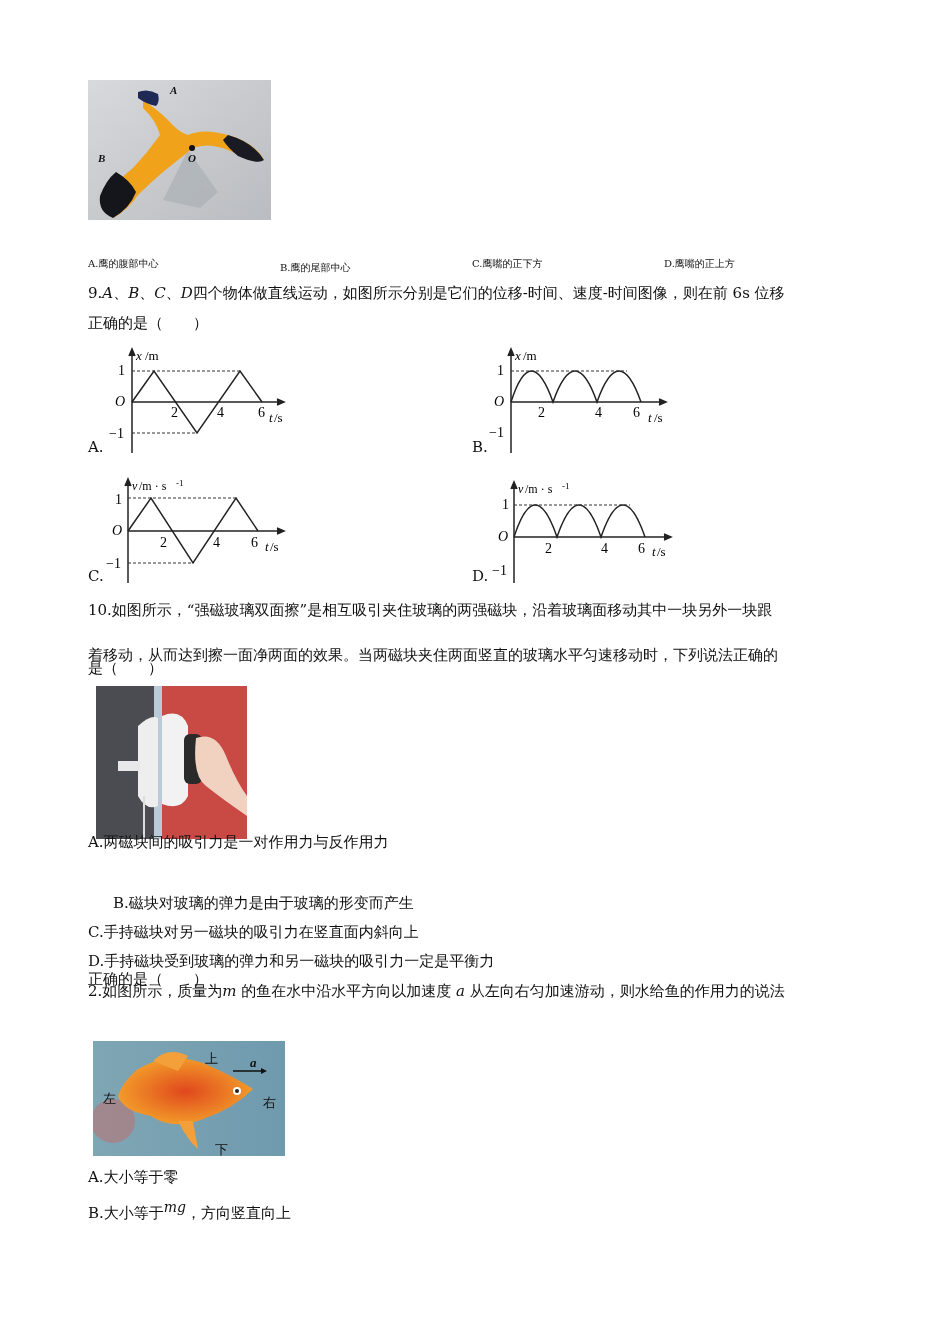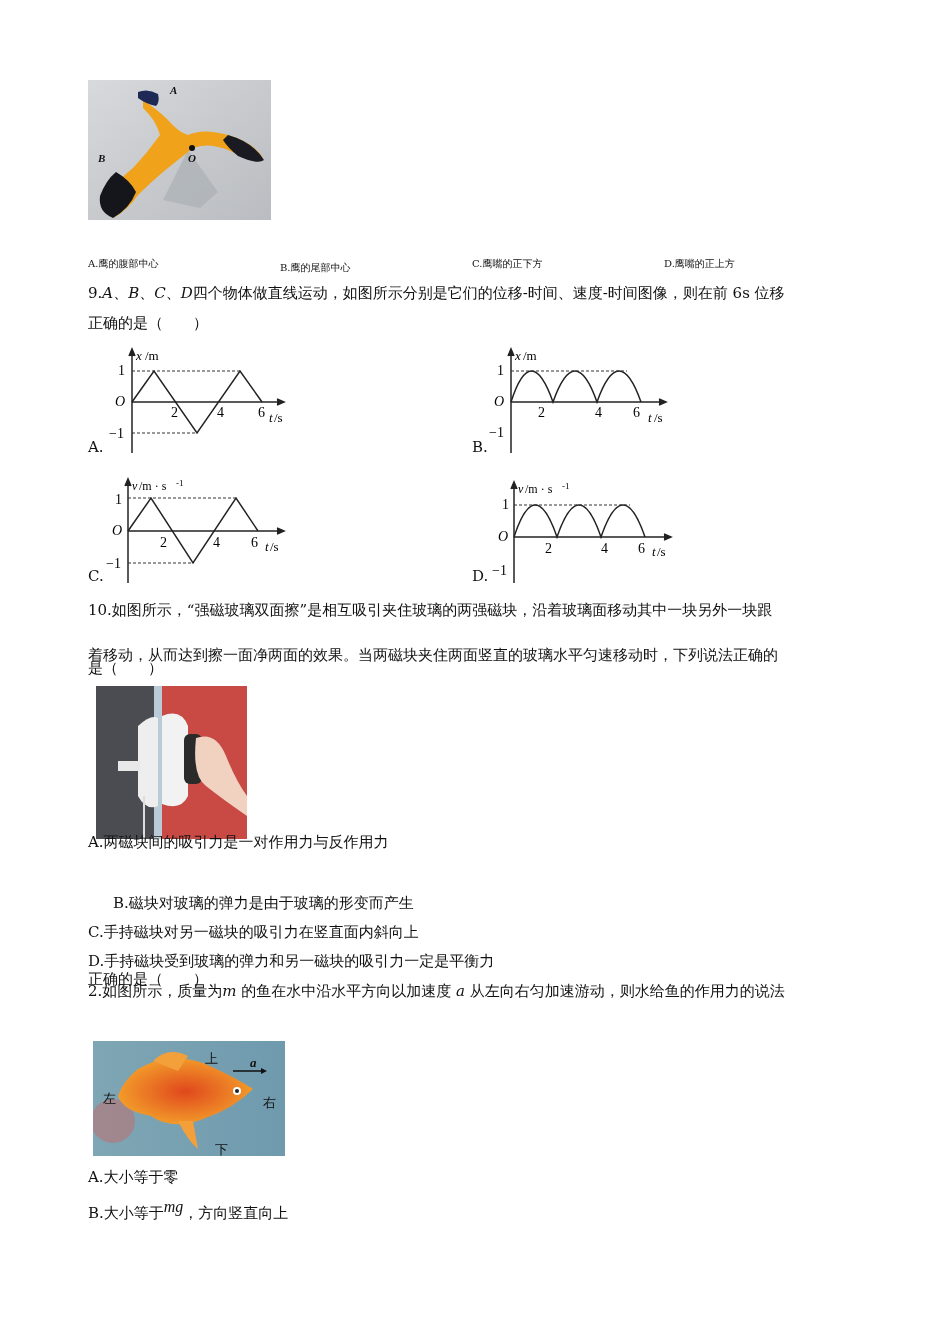--- a/index.html
+++ b/index.html
@@ -192,13 +192,13 @@
     <polygon points="168,27 174,30 168,33" fill="#111"></polygon>
     <text x="112" y="22" font-size="13" fill="#111">上</text>
     <text x="157" y="26" font-size="13" font-style="italic" font-weight="bold" fill="#111">a</text>
     <text x="10" y="62" font-size="13" fill="#111">左</text>
     <text x="170" y="66" font-size="13" fill="#111">右</text>
     <text x="122" y="113" font-size="13" fill="#111">下</text>
   </svg>
 </div>
 
 <div class="line" style="top:1167px;">A.大小等于零</div>
-<div class="line" style="top:1197px;"><span>B.大小等于</span><sup class="it" style="font-size:16px;font-family:Liberation Serif, serif;">mg</sup><span>，方向竖直向上</span></div>
+<div class="line" style="top:1197px;"><span>B.大小等于</span><sup class="it" style="font-size:14px;">mg</sup><span>，方向竖直向上</span></div>
 
 </body></html>

